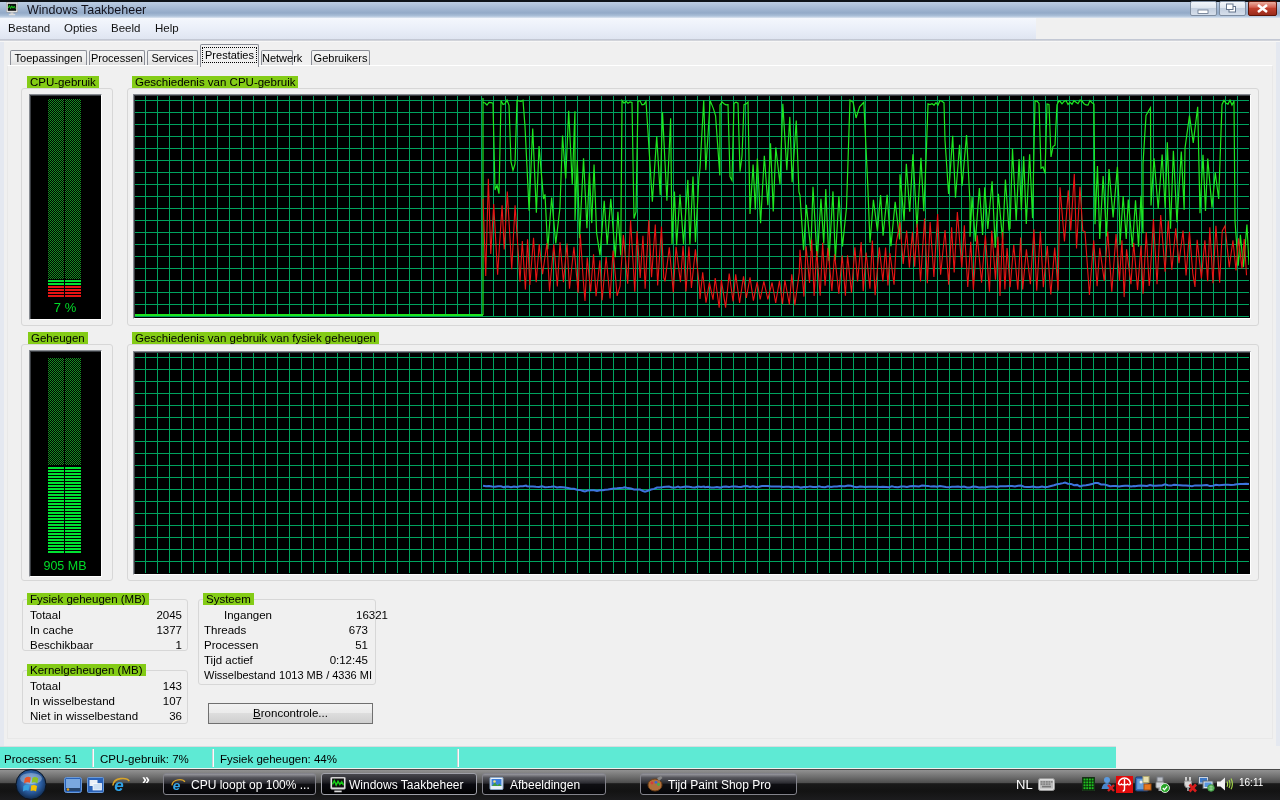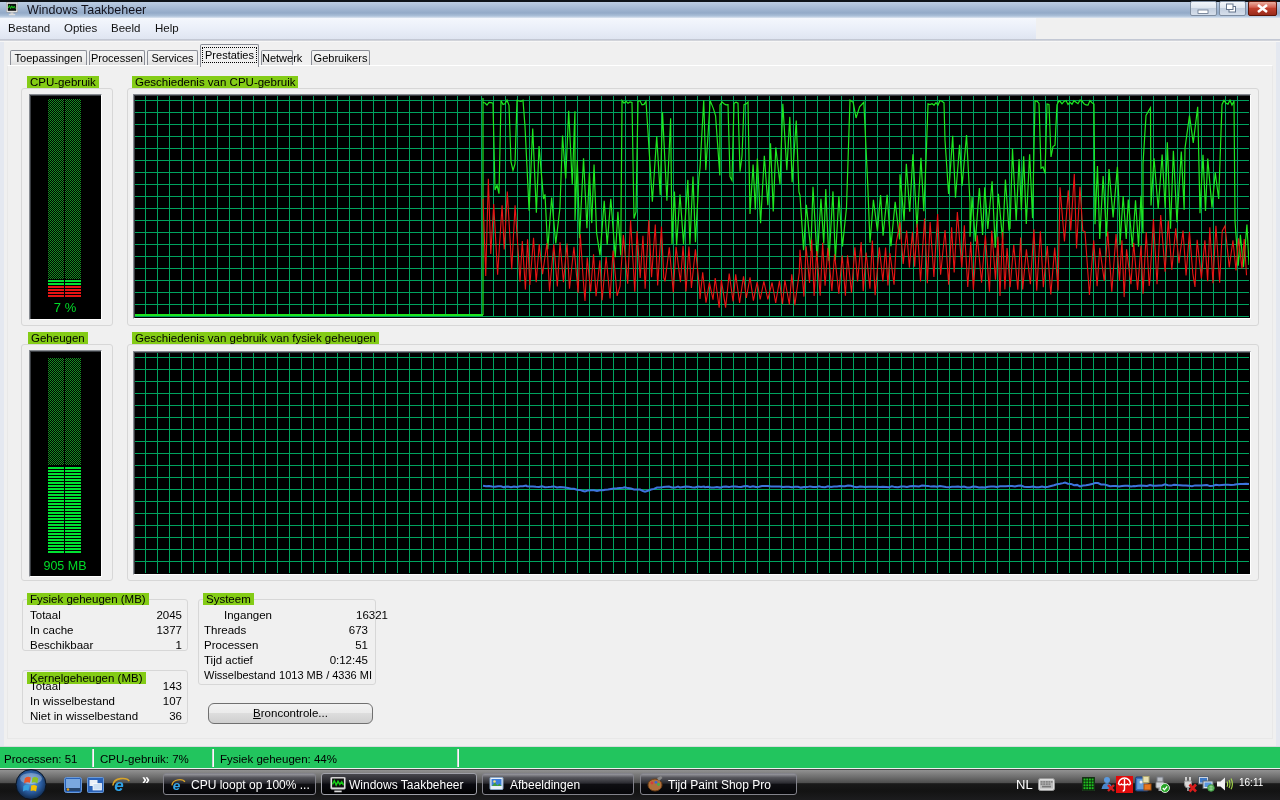--- a/index.html
+++ b/index.html
@@ -16,24 +16,24 @@
 .tab.sel { background:#f0f0f0; z-index:3; }
 #pane { left:7px; top:65px; width:1266px; height:674px; border:1px solid #e8e8e8;
   border-top:1px solid #fff; background:#f0f0f0; }
 .gb { position:absolute; border:1px solid #d7d7d7; border-radius:3px; }
 .gblabel { position:absolute; background:#84cc16; padding:0 3px; color:#000; }
 .sunken { position:absolute; background:#000; border-top:1px solid #868a90; border-left:1px solid #868a90;
   border-bottom:1px solid #fff; border-right:1px solid #fff; box-shadow:inset 1px 1px 0 #3a3d42; }
 .row { position:absolute; height:15px; }
 .row .l { position:absolute; left:0; white-space:nowrap; }
 .row .v { position:absolute; right:0; text-align:right; white-space:nowrap; }
-#btn { left:208px; top:703px; width:165px; height:21px; border:1px solid #707070; border-radius:6px;
+#btn { left:208px; top:703px; width:165px; height:21px; border:1px solid #707070; border-radius:0;
   background:linear-gradient(180deg,#f2f2f2 0%,#ebebeb 45%,#dddddd 50%,#cfcfcf 100%);
   text-align:center; line-height:19px; color:#000; }
-#statusbar { left:0; top:746px; width:1280px; height:22px; background:#22c55e; border-top:1px solid #d9dbde; }
+#statusbar { left:0; top:746px; width:1116px; height:22px; background:#5eead4; border-top:1px solid #d9dbde; }
 #statusbar span { position:absolute; top:6px; }
 .sdiv { position:absolute; top:2px; width:1px; height:18px; background:#cdd0d6; box-shadow:1px 0 0 #fcfcfc; }
 #taskbar { left:0; top:768px; width:1280px; height:32px;
   background:linear-gradient(180deg,#efefef 0%,#efefef 2%,#252525 3.5%,#909090 7%,#6e6e6e 28%,#4e4e4e 46%,#1a1a1a 49%,#131313 72%,#1c1c1e 100%); }
 .tbtn { position:absolute; top:773px; height:22px; border:1px solid #83838b; border-radius:3px;
   background:linear-gradient(180deg,#98989e 0%,#55555b 18%,#2c2c32 45%,#0e0e12 52%,#050508 100%);
   color:#fff; overflow:hidden; white-space:nowrap; }
 .tbtn.active { background:linear-gradient(180deg,#48484e 0%,#202026 40%,#090910 52%,#000 100%); border-color:#9fa0a8; }
 .tbtn .tx { position:absolute; left:27px; top:4px; color:#fff; font-size:12px; }
 .tbtn .ic { position:absolute; left:6px; top:2px; }
@@ -217,21 +217,21 @@
 <div class="row" style="left:30px; top:624px; width:152px;">
     <span class="l">In cache</span>
     <span class="v">1377</span>
   </div>
 <div class="row" style="left:30px; top:639px; width:152px;">
     <span class="l">Beschikbaar</span>
     <span class="v">1</span>
   </div>
 
 <div class="gb" style="left:22px; top:670px; width:166px; height:54px;"></div>
-<div class="gblabel" style="left:27px; top:664px;margin-top:8px;">Kernelgeheugen (MB)</div>
+<div class="gblabel" style="left:27px; top:664px;">Kernelgeheugen (MB)</div>
 <div class="row" style="left:30px; top:680px; width:152px;">
     <span class="l">Totaal</span>
     <span class="v">143</span>
   </div>
 <div class="row" style="left:30px; top:695px; width:152px;">
     <span class="l">In wisselbestand</span>
     <span class="v">107</span>
   </div>
 <div class="row" style="left:30px; top:710px; width:152px;">
     <span class="l">Niet in wisselbestand</span>
@@ -315,21 +315,21 @@
 </div>
 <div class="tbtn active" style="left:321px; width:156px;">
  <svg class="ic" width="16" height="16" viewBox="0 0 12 13" style="left:8px; top:3px;">
   <rect x="0" y="0" width="12" height="10" rx="1" fill="#e8e8e8" stroke="#9a9a9a" stroke-width="0.5"></rect>
   <rect x="1.2" y="1.2" width="9.6" height="7.3" fill="#101010"></rect>
   <polyline points="1.5,6 3,3 4.5,6.5 6,3.5 7.5,6 9,4 10.5,6.5" fill="none" stroke="#18d018" stroke-width="1.2"></polyline>
   <rect x="3" y="11" width="6" height="1.4" fill="#dcdcdc"></rect>
  </svg>
  <span class="tx">Windows Taakbeheer</span>
 </div>
-<div class="tbtn" style="left:482px; width:152px;">
+<div class="tbtn" style="left:482px; width:124px;">
  <svg class="ic" width="16" height="16" viewBox="0 0 16 16">
   <rect x="1" y="1.5" width="13" height="12" rx="1" fill="#e9f1fa" stroke="#8aa6c4"></rect>
   <rect x="2.5" y="3" width="10" height="7" fill="#3c7edb"></rect>
   <circle cx="5.5" cy="5.5" r="1.3" fill="#f7e27a"></circle>
   <path d="M3 10 l3-3.5 2.5 3 1.8-2 2.2 2.5z" fill="#3f9c3f"></path>
  </svg>
  <span class="tx">Afbeeldingen</span>
 </div>
 <div class="tbtn" style="left:640px; width:157px;">
  <svg class="ic" width="16" height="16" viewBox="0 0 16 16">

